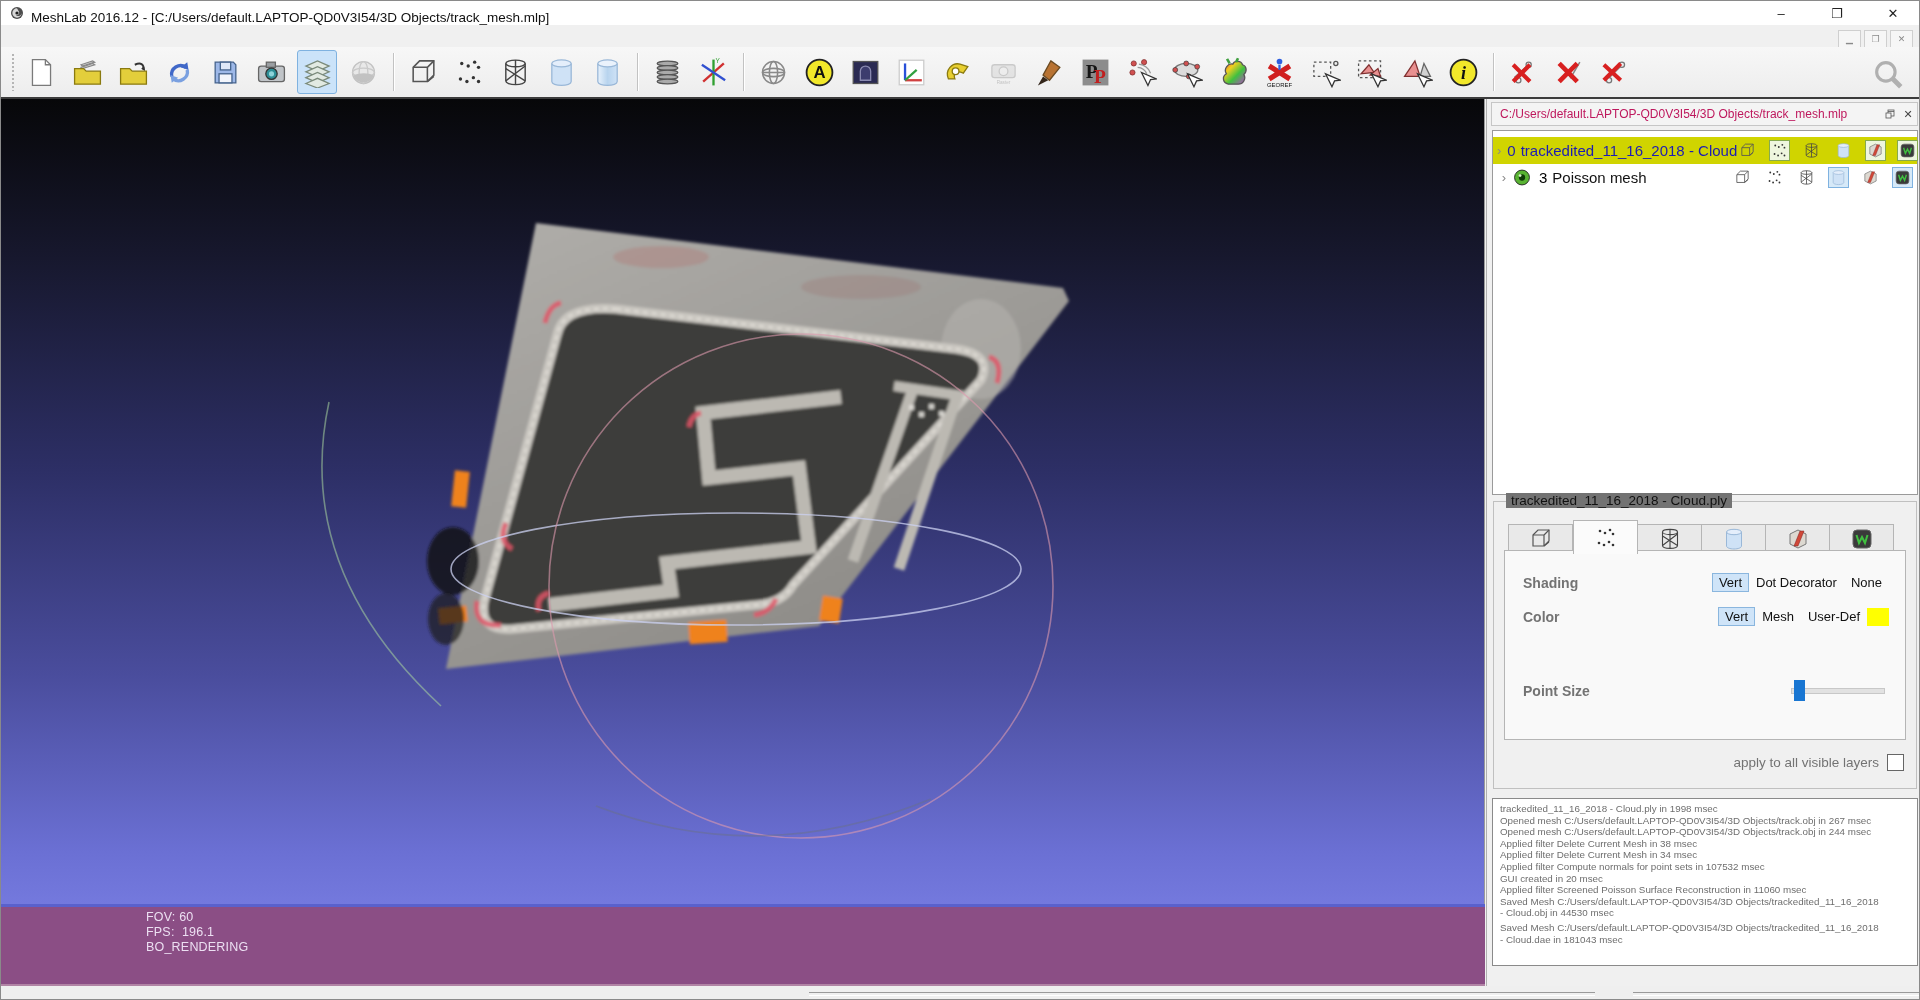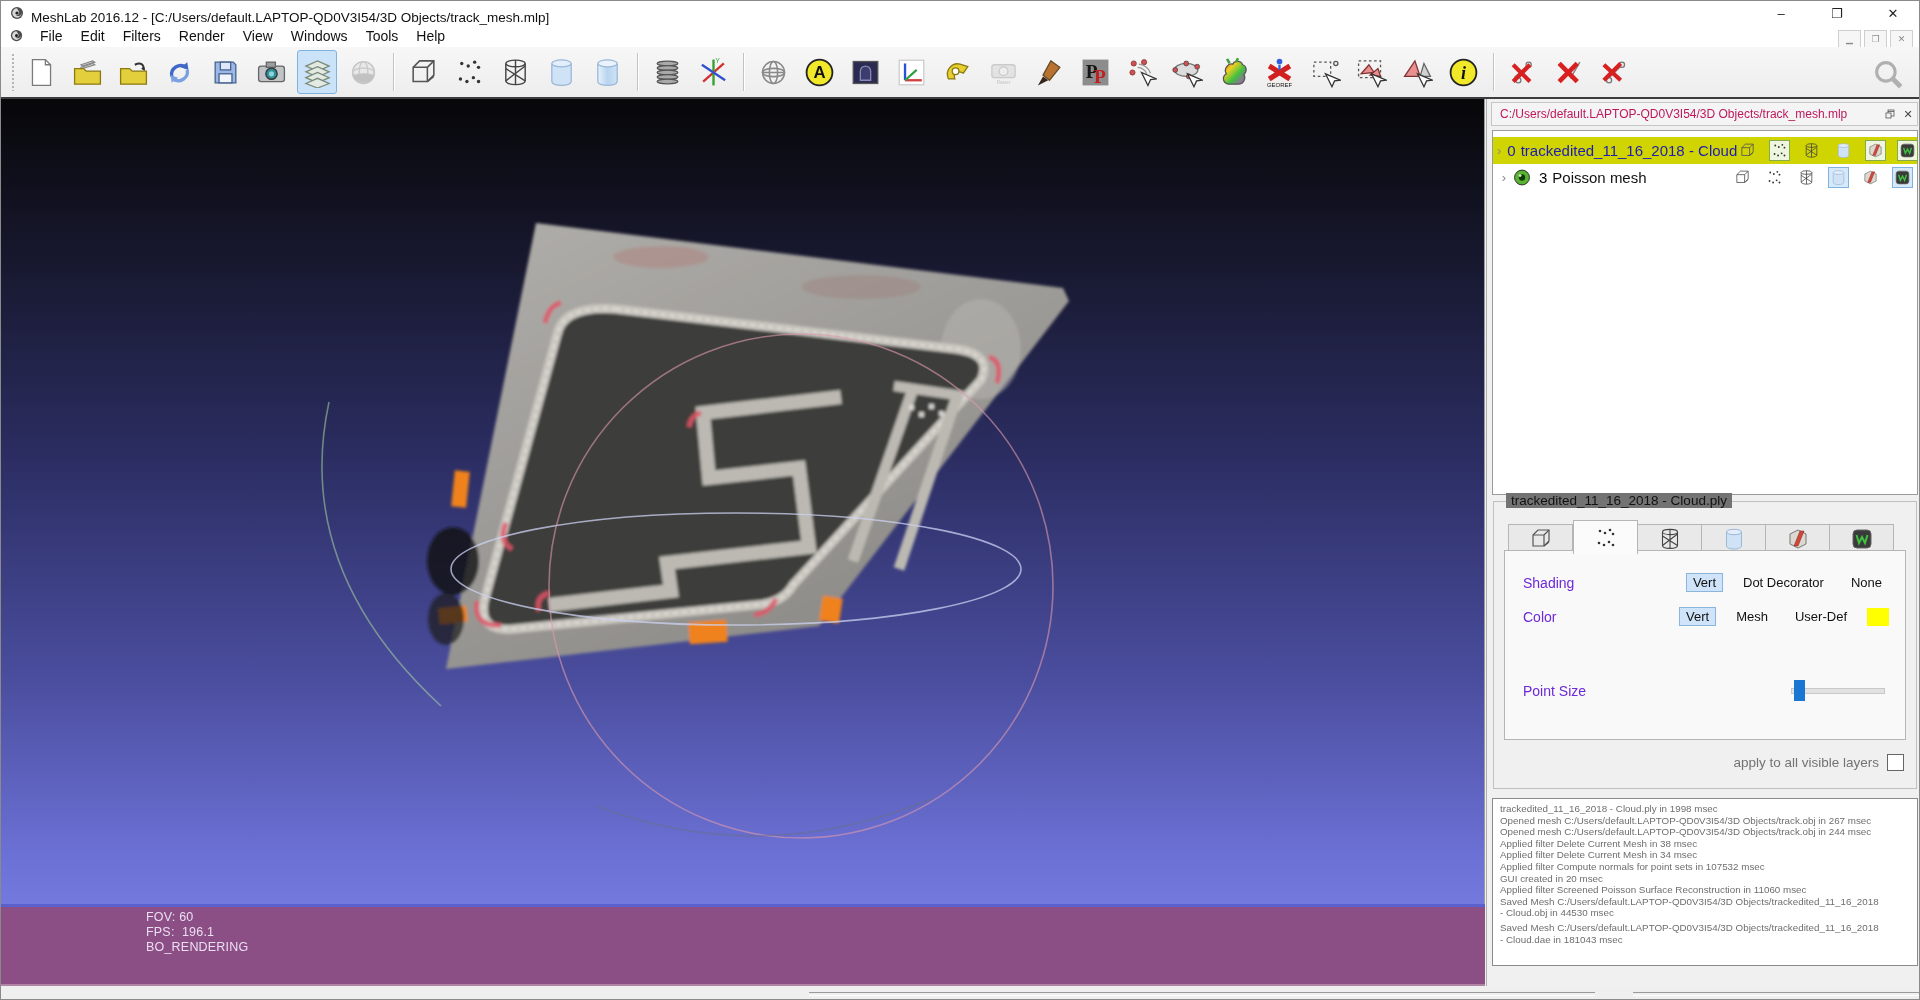--- a/index.html
+++ b/index.html
@@ -63,22 +63,22 @@
   #props{left:6px;top:402px;width:424px;height:288px;border:1px solid #c0c0c0;box-sizing:border-box}
   #propslegend{position:absolute;left:12px;top:-9px;background:#737373;padding:0 5px;font-size:13.5px;color:#111}
   #tabs{position:absolute;left:14px;top:22px;display:flex}
   .tab{width:63px;height:27px;background:#e9e9e9;border:1px solid #b5b5b5;border-left:none;
        display:flex;align-items:center;justify-content:center}
   .tab:first-child{border-left:1px solid #b5b5b5}
   .tab.sel{background:#fbfbfb;height:33px;margin-top:-4px;border-left:1px solid #b5b5b5;border-bottom:none;position:relative;z-index:2}
   .tab svg{width:24px;height:24px}
   #tabpanel{position:absolute;left:10px;top:48px;width:402px;height:190px;background:#f9f9f9;border:1px solid #b5b5b5;box-sizing:border-box}
   .prow{position:absolute;left:18px;display:flex;align-items:center;width:366px}
-  .plabel{font-weight:normal;font-size:14px;color:#6d28d9}
-  .pcontrols{margin-left:auto;display:flex;align-items:center;gap:13px}
+  .plabel{font-weight:bold;font-size:14px;color:#737373}
+  .pcontrols{margin-left:auto;display:flex;align-items:center;}
   .optbtn{font-size:13px;color:#111;padding:2px 7px}
   .optbtn.sel{background:#cfe4f8;border:1px solid #8ab6de;padding:1px 6px}
   .swatch{width:22px;height:18px}
   .slider{width:92px;height:4px;background:#e2e2e2;border:1px solid #c8c8c8;position:relative;margin-right:4px}
   .shandle{position:absolute;left:2px;top:-9px;width:11px;height:21px;background:#1976d2}
   #applyrow{position:absolute;left:0;top:252px;width:410px;display:flex;align-items:center;justify-content:flex-end;gap:8px}
   #applyrow .alabel{font-size:13.5px;color:#737373}
   .checkbox{width:17px;height:17px;background:#fff;border:1px solid #666;box-sizing:border-box}
   
   #log{left:5px;top:699px;width:426px;height:168px;background:#fff;border:1px solid #8a8a8a;box-sizing:border-box;
@@ -353,35 +353,20 @@
         <use href="#s-swirl"></use>
       </svg>
     <span class="t" style="margin-left:30px">MeshLab 2016.12 - [C:/Users/default.LAPTOP-QD0V3I54/3D Objects/track_mesh.mlp]</span>
     <div class="winbtns">
       <div class="winbtn">–</div>
       <div class="winbtn">❐</div>
       <div class="winbtn">✕</div>
     </div>
   </div>
 
-  <div class="abs" id="menubar">
-    <svg class="abs" style="left:8px;top:3px;width:15px;height:15px">
-        <use href="#s-swirl"></use>
-      </svg>
-    <div style="margin-left:30px;display:flex">
-      <span class="menuitem">File</span>
-      <span class="menuitem">Edit</span>
-      <span class="menuitem">Filters</span>
-      <span class="menuitem">Render</span>
-      <span class="menuitem">View</span>
-      <span class="menuitem">Windows</span>
-      <span class="menuitem">Tools</span>
-      <span class="menuitem">Help</span>
-    </div>
-  </div>
   <div class="mdibtns">
     <div class="mdibtn">▁</div>
     <div class="mdibtn">❐</div>
     <div class="mdibtn">✕</div>
   </div>
 
   <div class="abs" id="toolbar">
     <div class="grip"></div>
     <div class="tgroup">
       <div class="tbtn">

